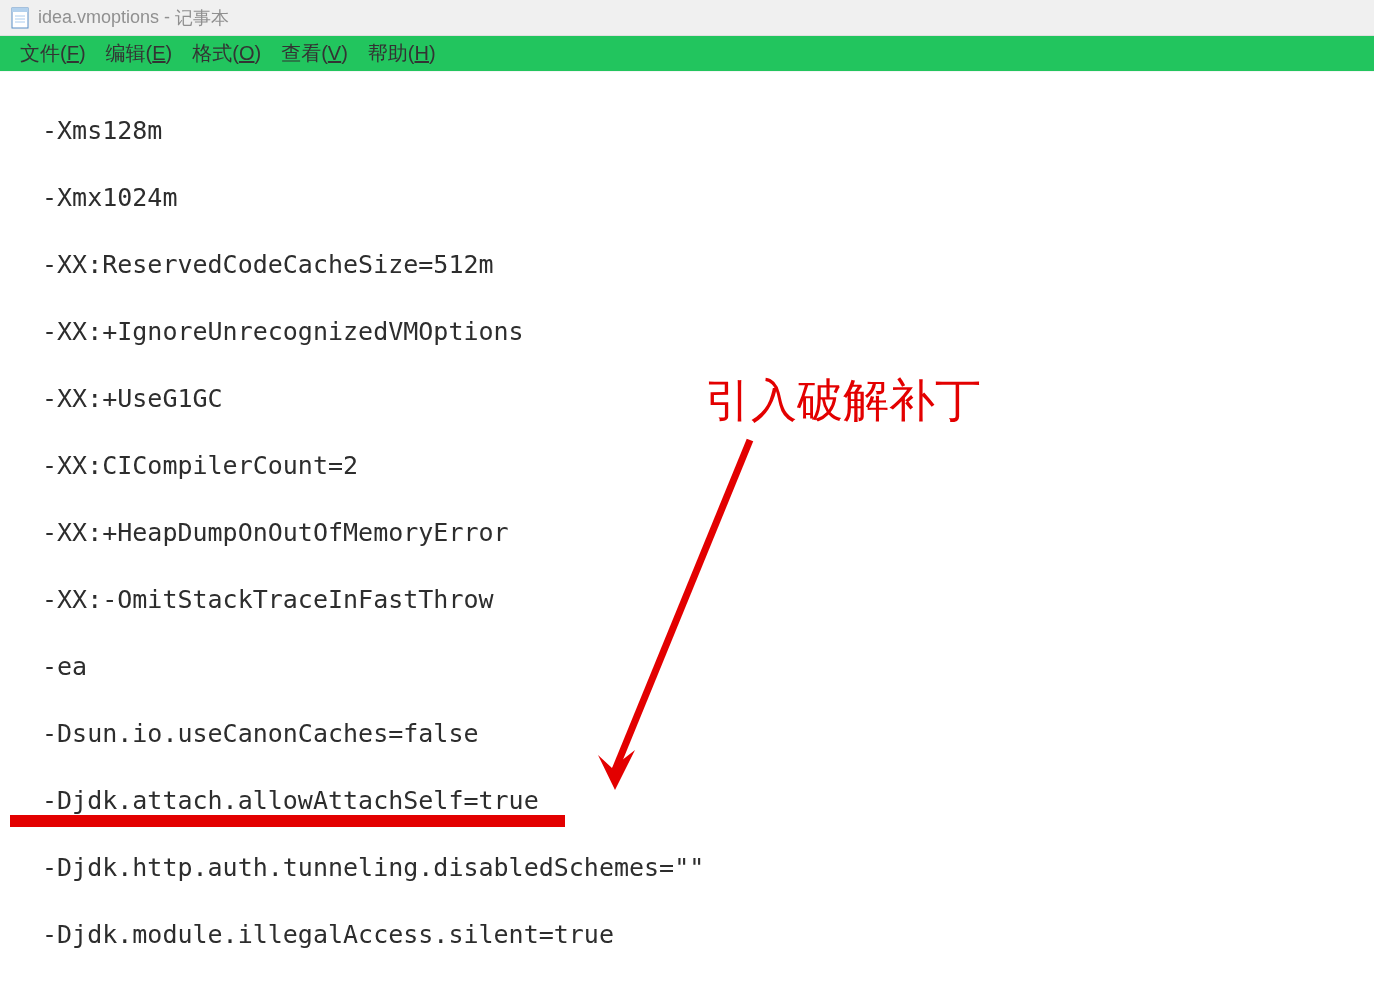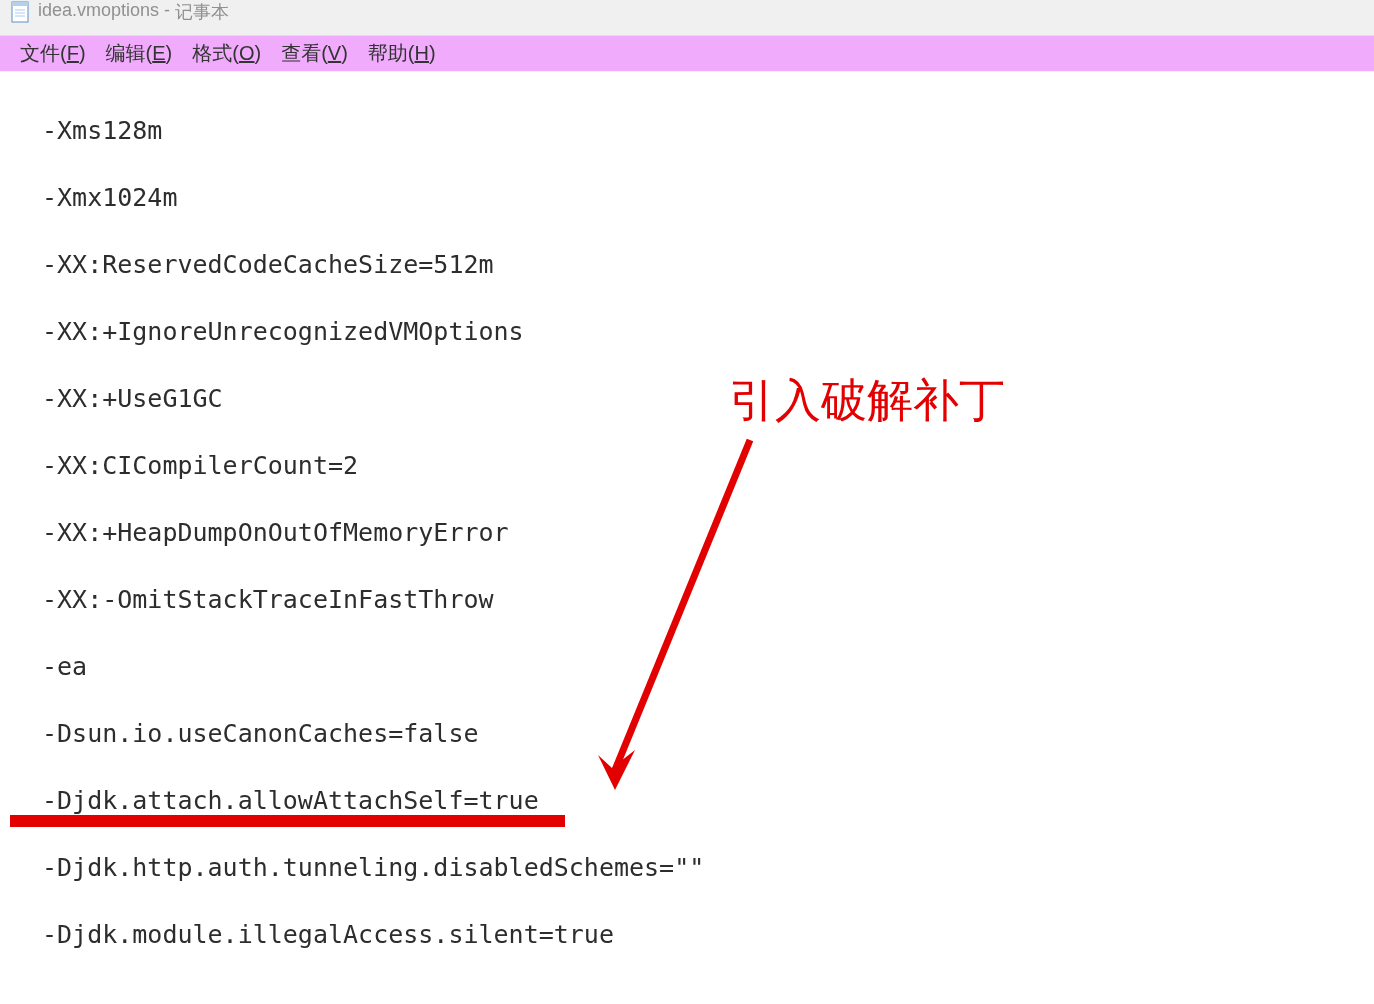--- a/index.html
+++ b/index.html
@@ -13,36 +13,36 @@
       width: 1374px;
       height: 1004px;
       overflow: hidden;
       position: relative;
     }
     .titlebar {
       height: 36px;
       background: #f0f0f0;
       border-bottom: 1px solid #e0e0e0;
       display: flex;
-      align-items: flex-start;
+      align-items: center;
       padding-left: 10px;
       color: #909090;
       font-size: 18px;
     }
     .titlebar-icon {
       width: 20px;
       height: 24px;
       margin-right: 8px;
       display: inline-flex;
       align-items: center;
       justify-content: center;
     }
     .menubar {
       height: 36px;
-      background: #f0abfc;
+      background: #22c55e;
       display: flex;
       align-items: center;
       padding-left: 10px;
       font-size: 20px;
       color: #333333;
       border-bottom: 1px solid #f5f5f5;
     }
     .menu-item {
       padding: 4px 10px;
       cursor: default;
@@ -72,21 +72,20 @@
       pointer-events: none;
     }
     .annotation-text {
       position: absolute;
       left: 705px;
       top: 370px;
       color: #e30000;
       font-size: 46px;
       font-family: "SimSun", "Microsoft YaHei", sans-serif;
       font-weight: 400;
-      margin-left: 24px;
     }
     .annotation-arrow {
       position: absolute;
       left: 590px;
       top: 430px;
     }
     .annotation-underline {
       position: absolute;
       left: 10px;
       top: 815px;

